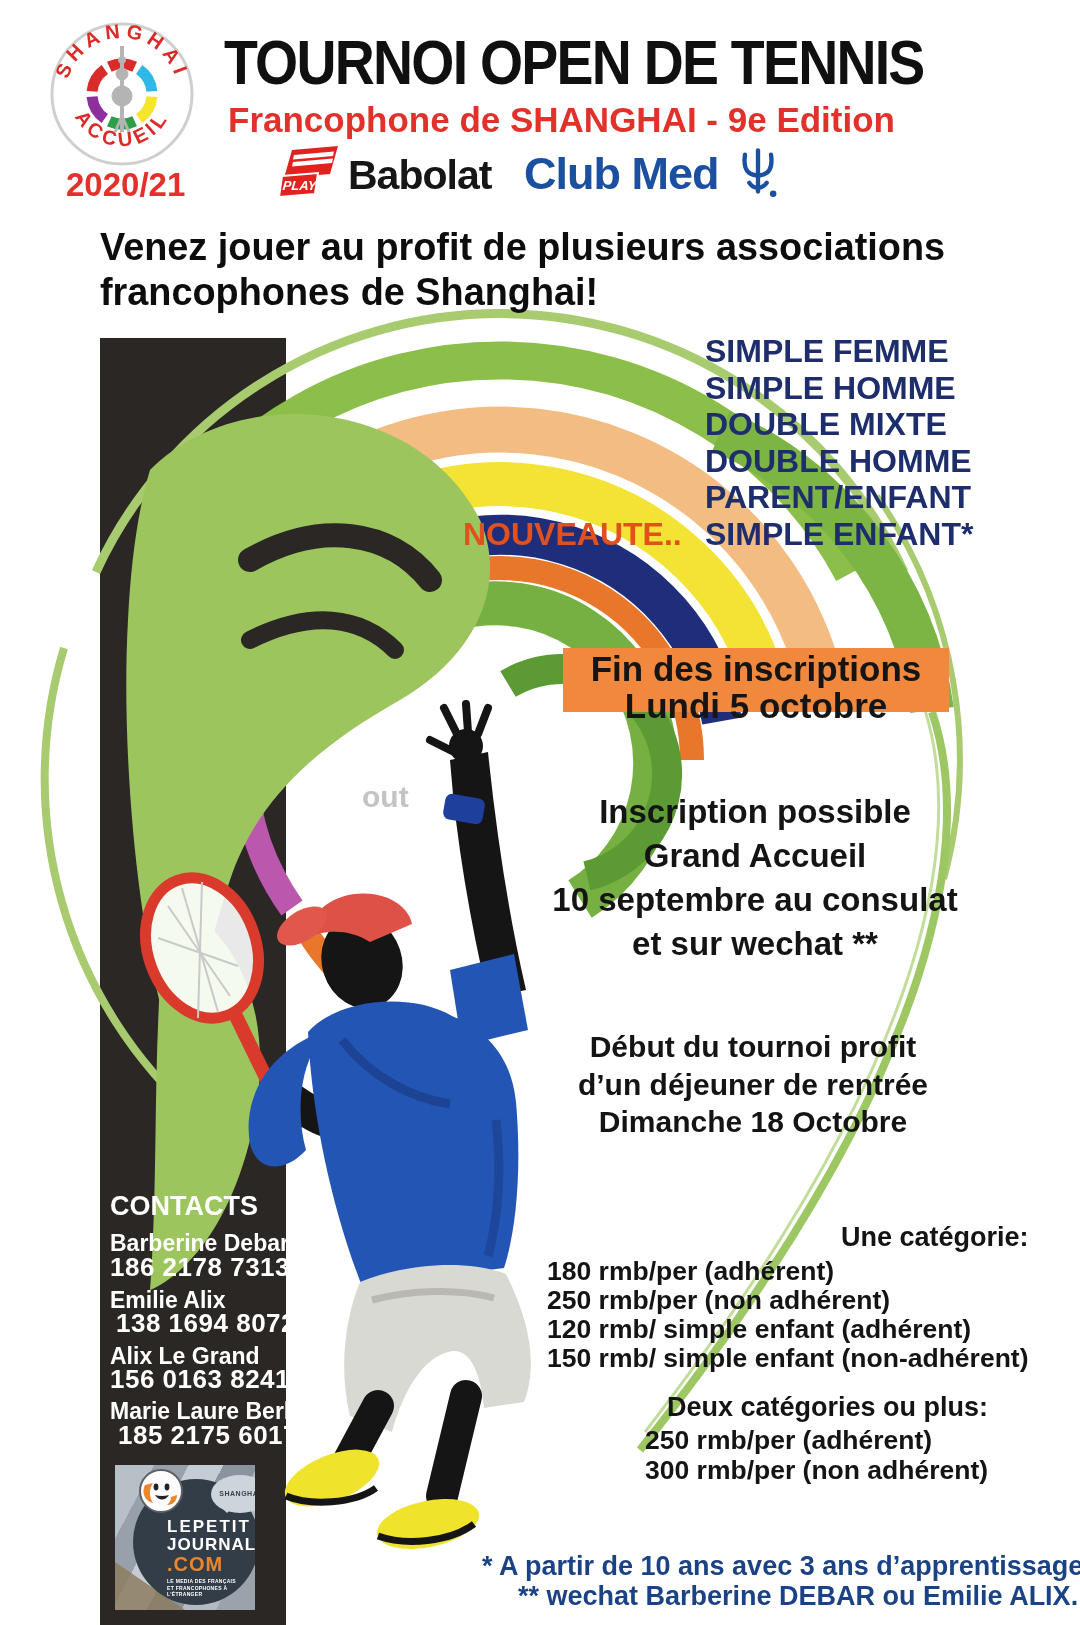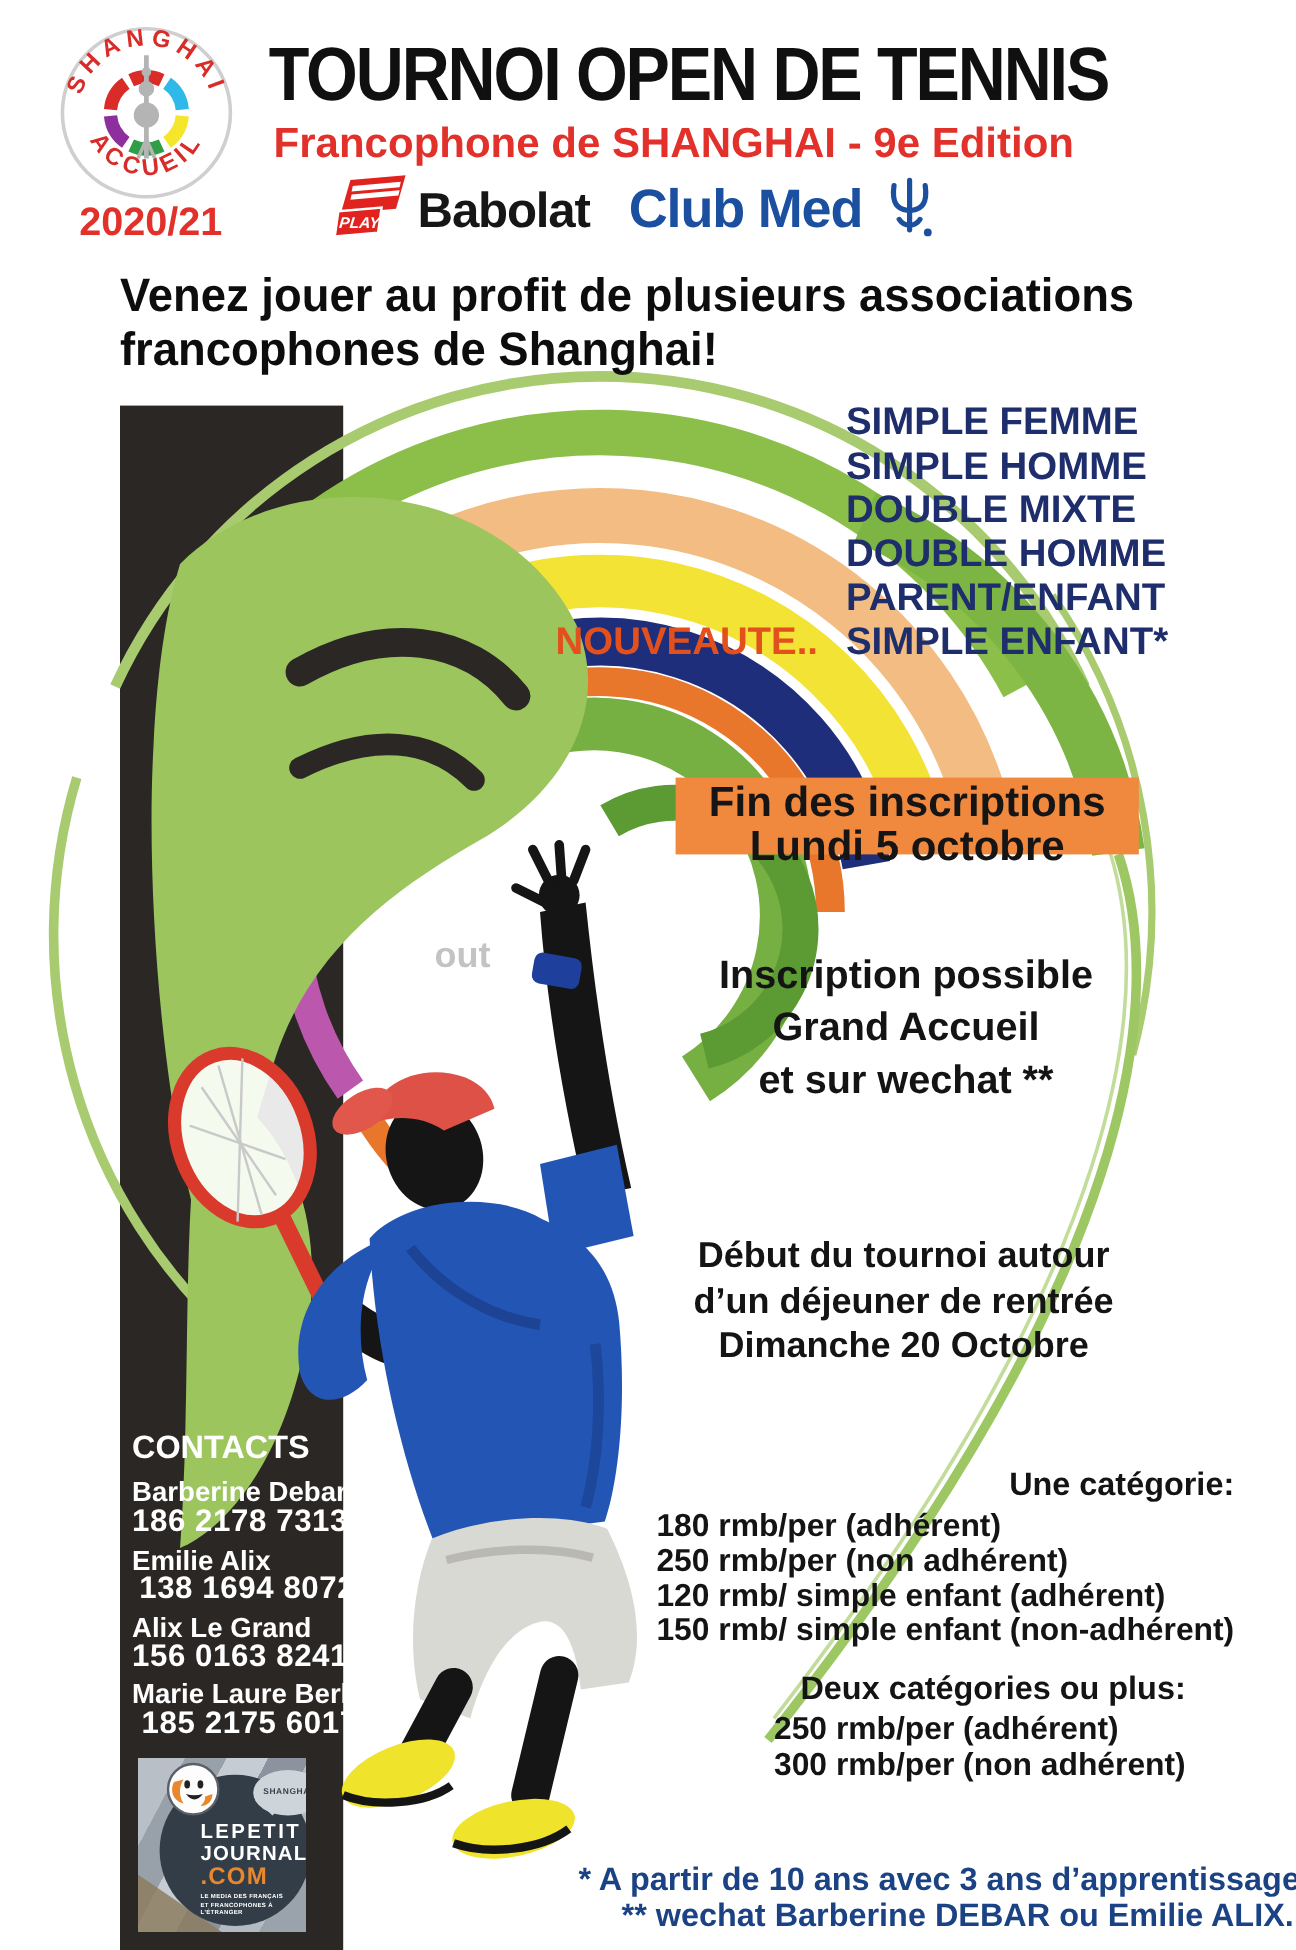--- a/index.html
+++ b/index.html
@@ -196,27 +196,28 @@
   <div class="abs novelty" style="left:463px;top:516px">NOUVEAUTE..</div>
 
   <div class="abs deadline" style="left:563px;top:648px">
     <div>Fin des inscriptions</div>
     <div>Lundi 5 octobre</div>
   </div>
 
   <div class="abs regblock" style="left:520px;top:790px">
     <div>Inscription possible</div>
     <div>Grand Accueil</div>
+    <div>10 septembre au consulat</div>
     <div>et sur wechat **</div>
   </div>
 
   <div class="abs schedblock" style="left:518px;top:1028px">
-    <div>Début du tournoi autour</div>
+    <div>Début du tournoi profit</div>
     <div>d’un déjeuner de rentrée</div>
-    <div>Dimanche 20 Octobre</div>
+    <div>Dimanche 18 Octobre</div>
   </div>
 
   <div class="abs contacts-title" style="left:110px;top:1191px">CONTACTS</div>
   <div class="abs cname" style="left:110px;top:1230px">Barberine Debar</div>
   <div class="abs cphone" style="left:110px;top:1252px">186 2178 7313</div>
   <div class="abs cname" style="left:110px;top:1287px">Emilie Alix</div>
   <div class="abs cphone" style="left:116px;top:1308px">138 1694 8072</div>
   <div class="abs cname" style="left:110px;top:1343px">Alix Le Grand</div>
   <div class="abs cphone" style="left:110px;top:1364px">156 0163 8241</div>
   <div class="abs cname" style="left:110px;top:1398px">Marie Laure Berke</div>

